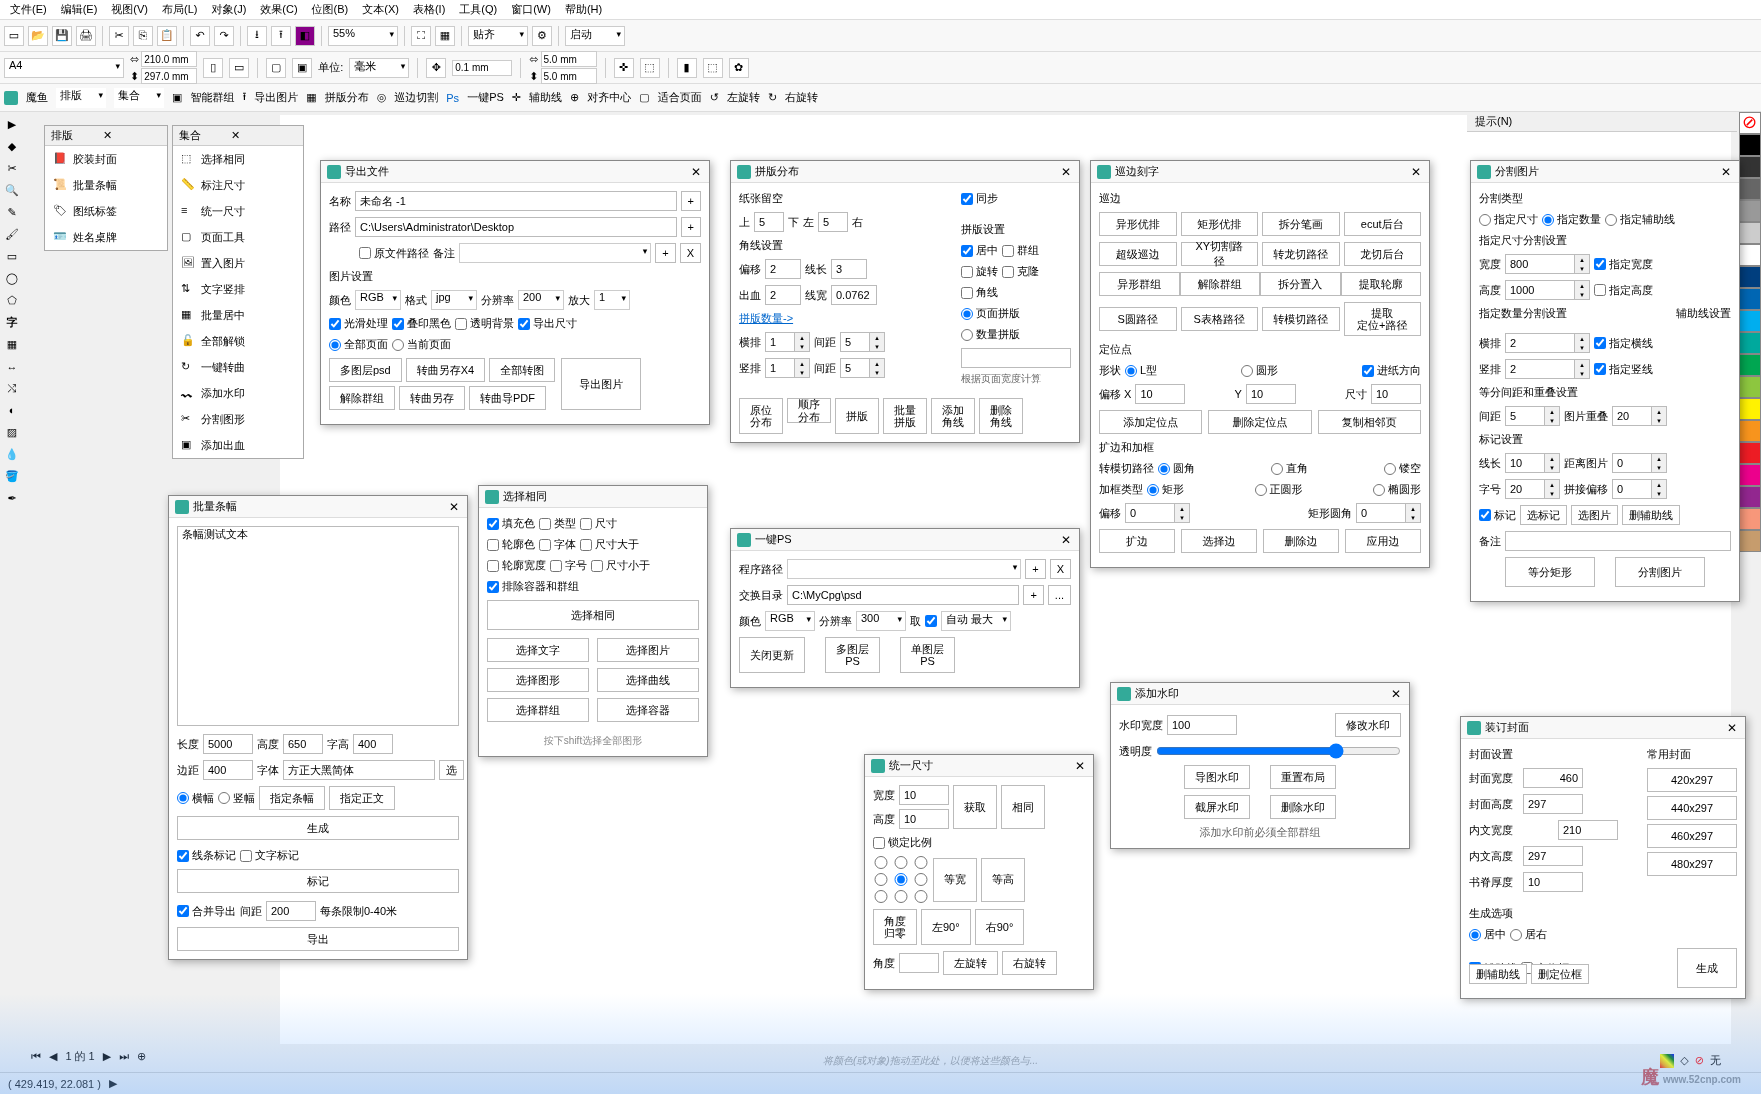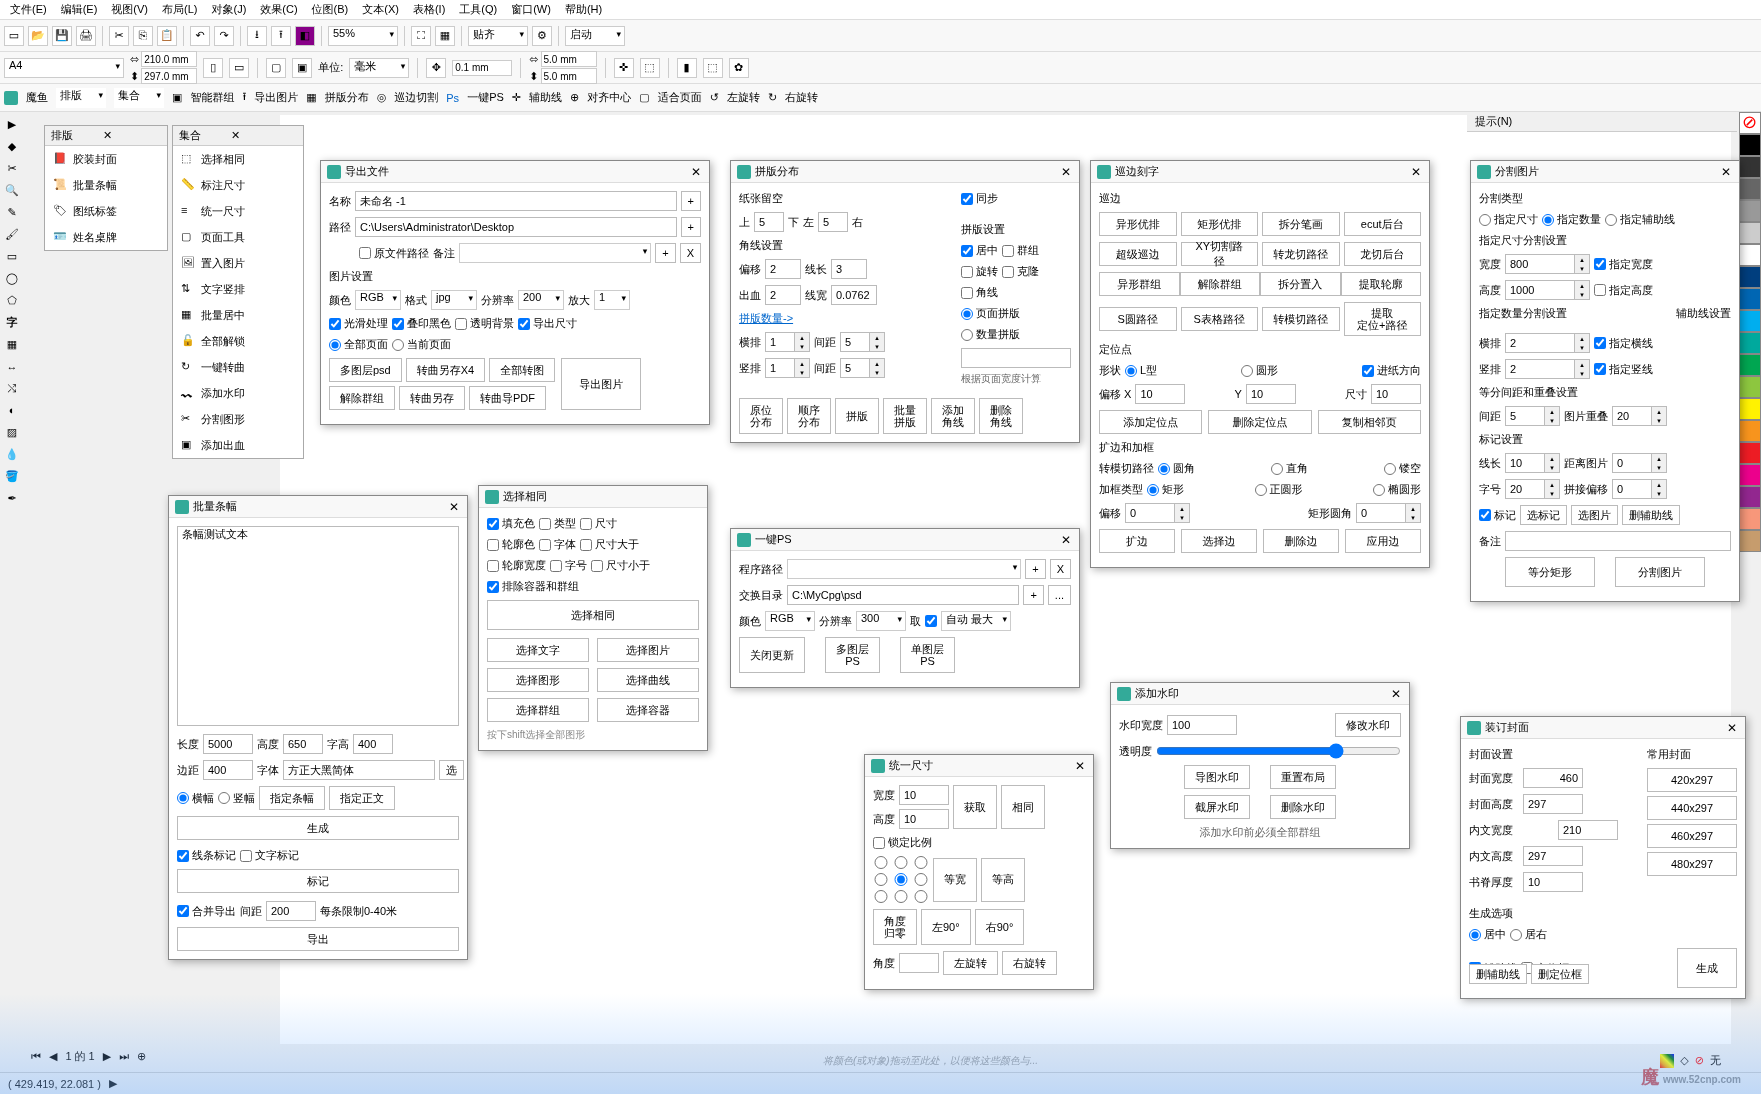--- a/index.html
+++ b/index.html
@@ -499,21 +499,21 @@
             <span>数量拼版</span>
           </label>
         </div>
       <input class="inp" style="width: 100%;">
       <div style="font-size:10px;color:#666;margin-top:4px">根据页面宽度计算</div>
     </div>
   </div>
   <div style="padding:4px 8px 8px;display:flex;gap:4px">
     <button class="btn" style="height:36px;—;white-space:pre-line;line-height:1.1">原位
 分布</button>
-    <button class="btn" style="height:36px;white-space:pre-line;line-height:1.1">顺序
+    <button class="btn" style="height:25px;white-space:pre-line;line-height:1.1">顺序
 分布</button>
     <button class="btn" style="height:36px">拼版</button>
     <button class="btn" style="height:36px;white-space:pre-line;line-height:1.1">批量
 拼版</button>
     <button class="btn" style="height:36px;white-space:pre-line;line-height:1.1">添加
 角线</button>
     <button class="btn" style="height:36px;white-space:pre-line;line-height:1.1">删除
 角线</button>
   </div>
 </div>
@@ -767,21 +767,21 @@
         <button class="btn" style="flex:1">选择图片</button>
       </div>
     <div class="row" style="gap:8px">
         <button class="btn" style="flex:1">选择图形</button>
         <button class="btn" style="flex:1">选择曲线</button>
       </div>
     <div class="row" style="gap:8px">
         <button class="btn" style="flex:1">选择群组</button>
         <button class="btn" style="flex:1">选择容器</button>
       </div>
-    <div style="text-align:left;color:#888;font-size:10px;margin-top:6px">按下shift选择全部图形</div>
+    <div style="text-align:center;color:#888;font-size:10px;margin-top:12px">按下shift选择全部图形</div>
   </div>
 </div>
 
 <div class="panel" style="left:730px;top:528px;width:350px">
   <div class="panel-head">
       <span class="ico"></span>
       <span class="title">一键PS</span>
       <span class="close">✕</span>
     </div>
   <div class="panel-body">

